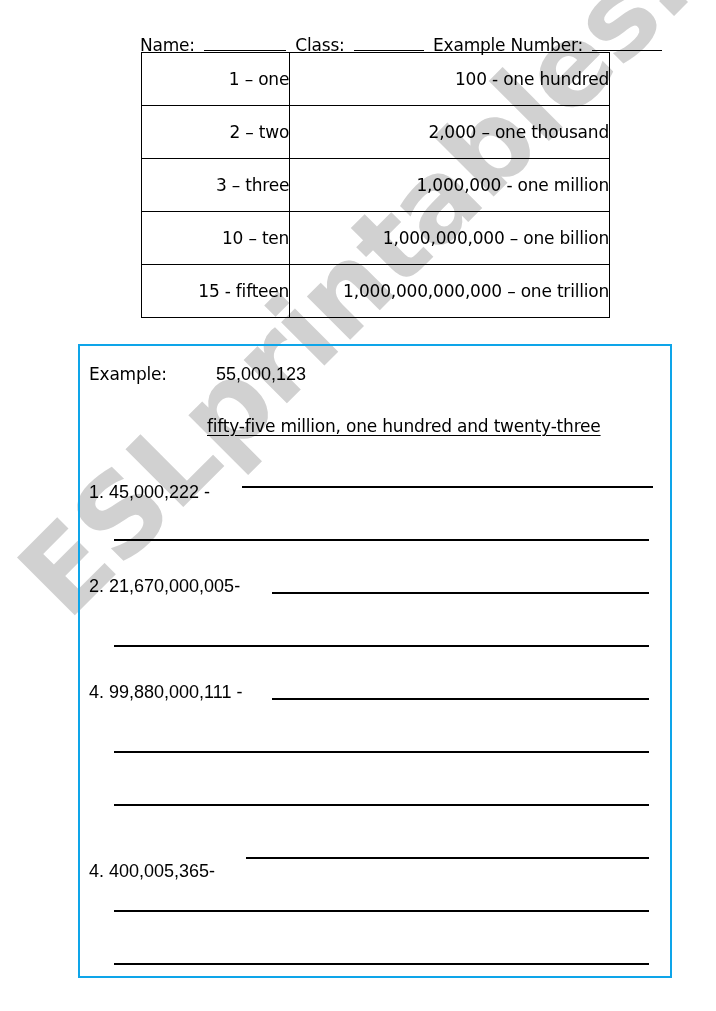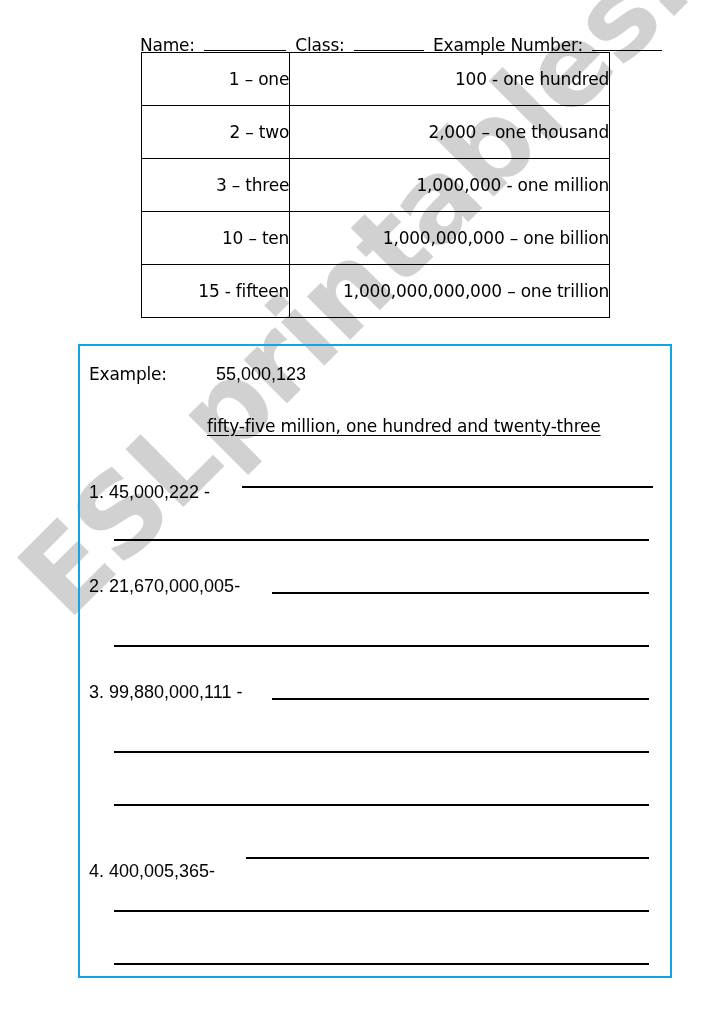--- a/index.html
+++ b/index.html
@@ -102,21 +102,21 @@
   <div class="line" style="left:162px; width:411px; top:140px"></div>
   <div class="line" style="left:34px; width:535px; top:193px"></div>
 
   <div class="q arialish" style="top:230px">
     <span class="label">2.  21,670,000,005-</span>
   </div>
   <div class="line" style="left:192px; width:377px; top:246px"></div>
   <div class="line" style="left:34px; width:535px; top:299px"></div>
 
   <div class="q arialish" style="top:336px">
-    <span class="label">3.  99,880,000,111 -</span>
+    <span class="label">4.  99,880,000,111 -</span>
   </div>
   <div class="line" style="left:192px; width:377px; top:352px"></div>
   <div class="line" style="left:34px; width:535px; top:405px"></div>
   <div class="line" style="left:34px; width:535px; top:458px"></div>
 
   <div class="q arialish" style="top:515px">
     <span class="label">4.  400,005,365-</span>
   </div>
   <div class="line" style="left:166px; width:403px; top:511px"></div>
   <div class="line" style="left:34px; width:535px; top:564px"></div>

